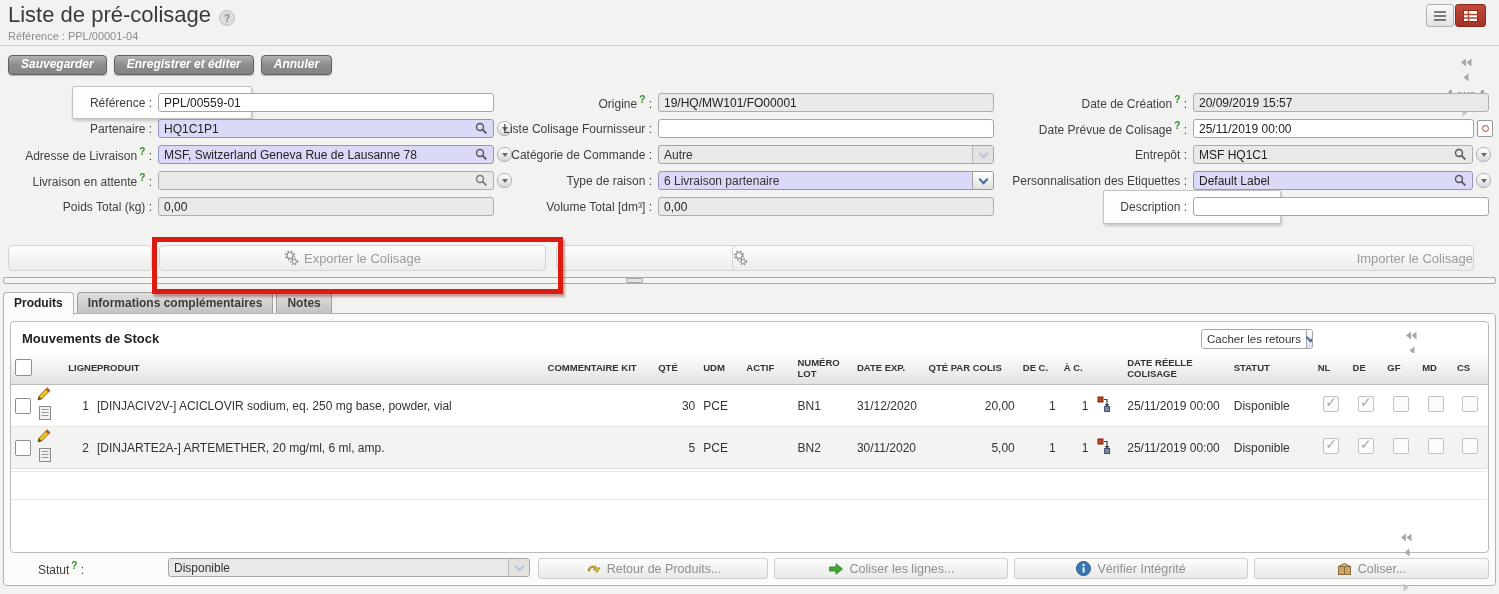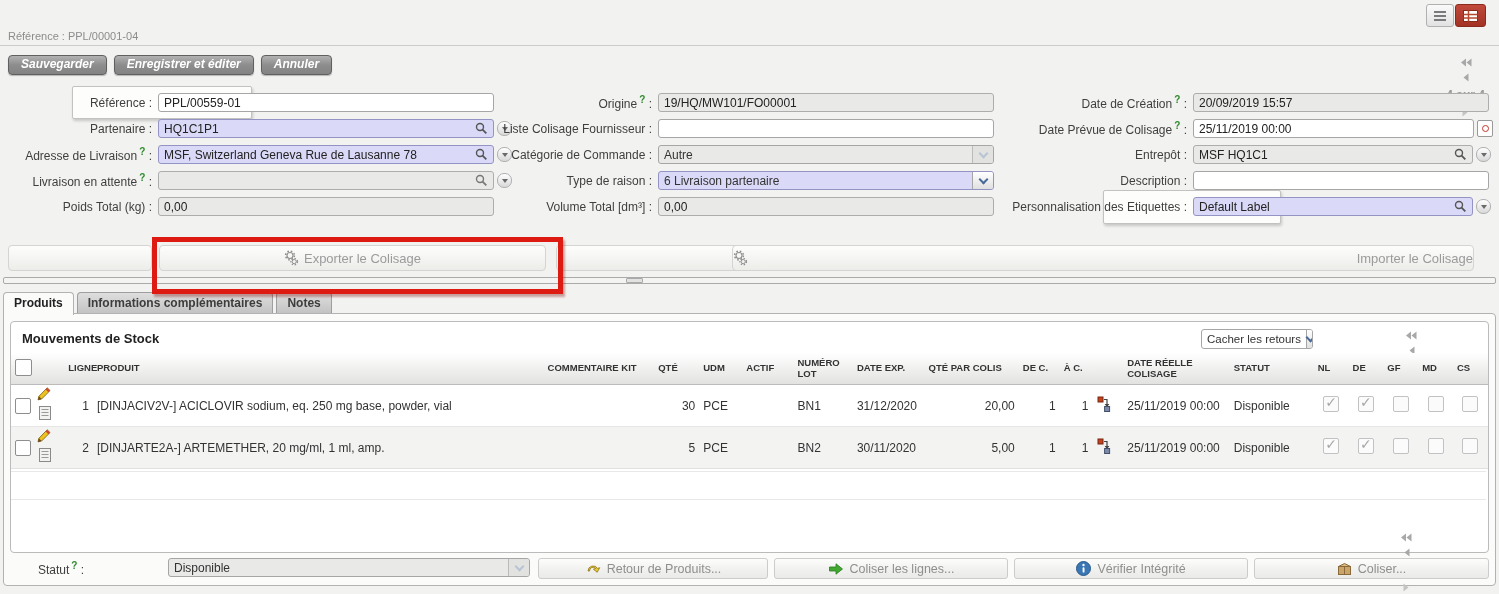--- a/index.html
+++ b/index.html
@@ -102,20 +102,24 @@
   .footsel{position:absolute;left:168px;top:2px;width:362px;}
   .fbtn{position:absolute;top:2px;height:21px;border:1px solid #ccc;border-radius:3px;
     background:linear-gradient(#fdfdfc,#f1f1ef 55%,#eaeae8);display:flex;align-items:center;justify-content:center;gap:6px;
     color:#8f8f8f;font-size:12.5px;cursor:pointer;box-sizing:border-box;}
 </style>
 </head>
 <body>
 
 <div id="app">
 
+  <div class="title">
+    <span>Liste de pré-colisage</span>
+    <span class="helpbubble">?</span>
+  </div>
   <div class="subtitle">Référence : PPL/00001-04</div>
 
   <div class="viewbtn" style="right:45px;width:26px;">
     <svg width="14" height="12">
       <g stroke="#7a7a7a" stroke-width="2">
           <line x1="1" y1="2" x2="13" y2="2"></line>
           <line x1="1" y1="6" x2="13" y2="6"></line>
           <line x1="1" y1="10" x2="13" y2="10"></line>
         </g>
     </svg>
@@ -289,39 +293,39 @@
               <circle cx="5" cy="5" r="3.5" fill="none" stroke="#555" stroke-width="1.4"></circle>
               <line x1="7.6" y1="7.6" x2="11.3" y2="11.3" stroke="#555" stroke-width="1.8"></line>
             </svg>
           </span>
       </div>
       <span class="ddbtn">
           <i></i>
         </span>
     </div>
     <div class="frow">
-      <label class="flabel w187"><span>Description :</span></label>
-      <div class="inp f296">
-          <span class="val"></span>
-        </div>
-    </div>
-    <div class="frow">
       <label class="flabel w187"><span>Personnalisation des Etiquettes :</span></label>
       <div class="inp purple f296" style="flex-basis:280px;width:280px;">
         <span class="val">Default Label</span>
         <span class="mag">
             <svg width="13" height="13">
               <circle cx="5" cy="5" r="3.5" fill="none" stroke="#555" stroke-width="1.4"></circle>
               <line x1="7.6" y1="7.6" x2="11.3" y2="11.3" stroke="#555" stroke-width="1.8"></line>
             </svg>
           </span>
       </div>
       <span class="ddbtn">
           <i></i>
         </span>
+    </div>
+    <div class="frow">
+      <label class="flabel w187"><span>Description :</span></label>
+      <div class="inp f296">
+          <span class="val"></span>
+        </div>
     </div>
   </div>
 
   <div class="wbtn" style="left:8px;width:144px;"></div>
   <div class="wbtn" style="left:159px;width:387px;">
     <svg width="15" height="16" viewBox="0 0 15 16">
       <circle cx="6" cy="5.5" r="3" fill="none" stroke="#8f8f8f" stroke-width="1.1"></circle>
       <circle cx="6" cy="5.5" r="4.4" fill="none" stroke="#8f8f8f" stroke-width="1.5" stroke-dasharray="1.6 1.9"></circle>
       <circle cx="10.2" cy="11.6" r="2.1" fill="none" stroke="#8f8f8f" stroke-width="1"></circle>
       <circle cx="10.2" cy="11.6" r="3.3" fill="none" stroke="#8f8f8f" stroke-width="1.3" stroke-dasharray="1.4 1.7"></circle>
@@ -500,21 +504,21 @@
                       <g stroke="#9a9a9a">
                         <line x1="2.5" y1="3.5" x2="9.5" y2="3.5"></line>
                         <line x1="2.5" y1="6.5" x2="9.5" y2="6.5"></line>
                         <line x1="2.5" y1="9.5" x2="9.5" y2="9.5"></line>
                       </g>
                     </svg></span>
             </span>
           </span>
             </td>
           <td class="tR">2</td>
-          <td>[DINJARTE2A-] ARTEMETHER, 20 mg/ml, 1 ml, amp.</td>
+          <td>[DINJARTE2A-] ARTEMETHER, 20 mg/ml, 6 ml, amp.</td>
           <td></td>
             <td></td>
           <td class="tR">5</td>
           <td>PCE</td>
           <td></td>
           <td>BN2</td>
           <td>30/11/2020</td>
           <td class="tR">5,00</td>
           <td class="tR">1</td>
           <td class="tR">1</td>

